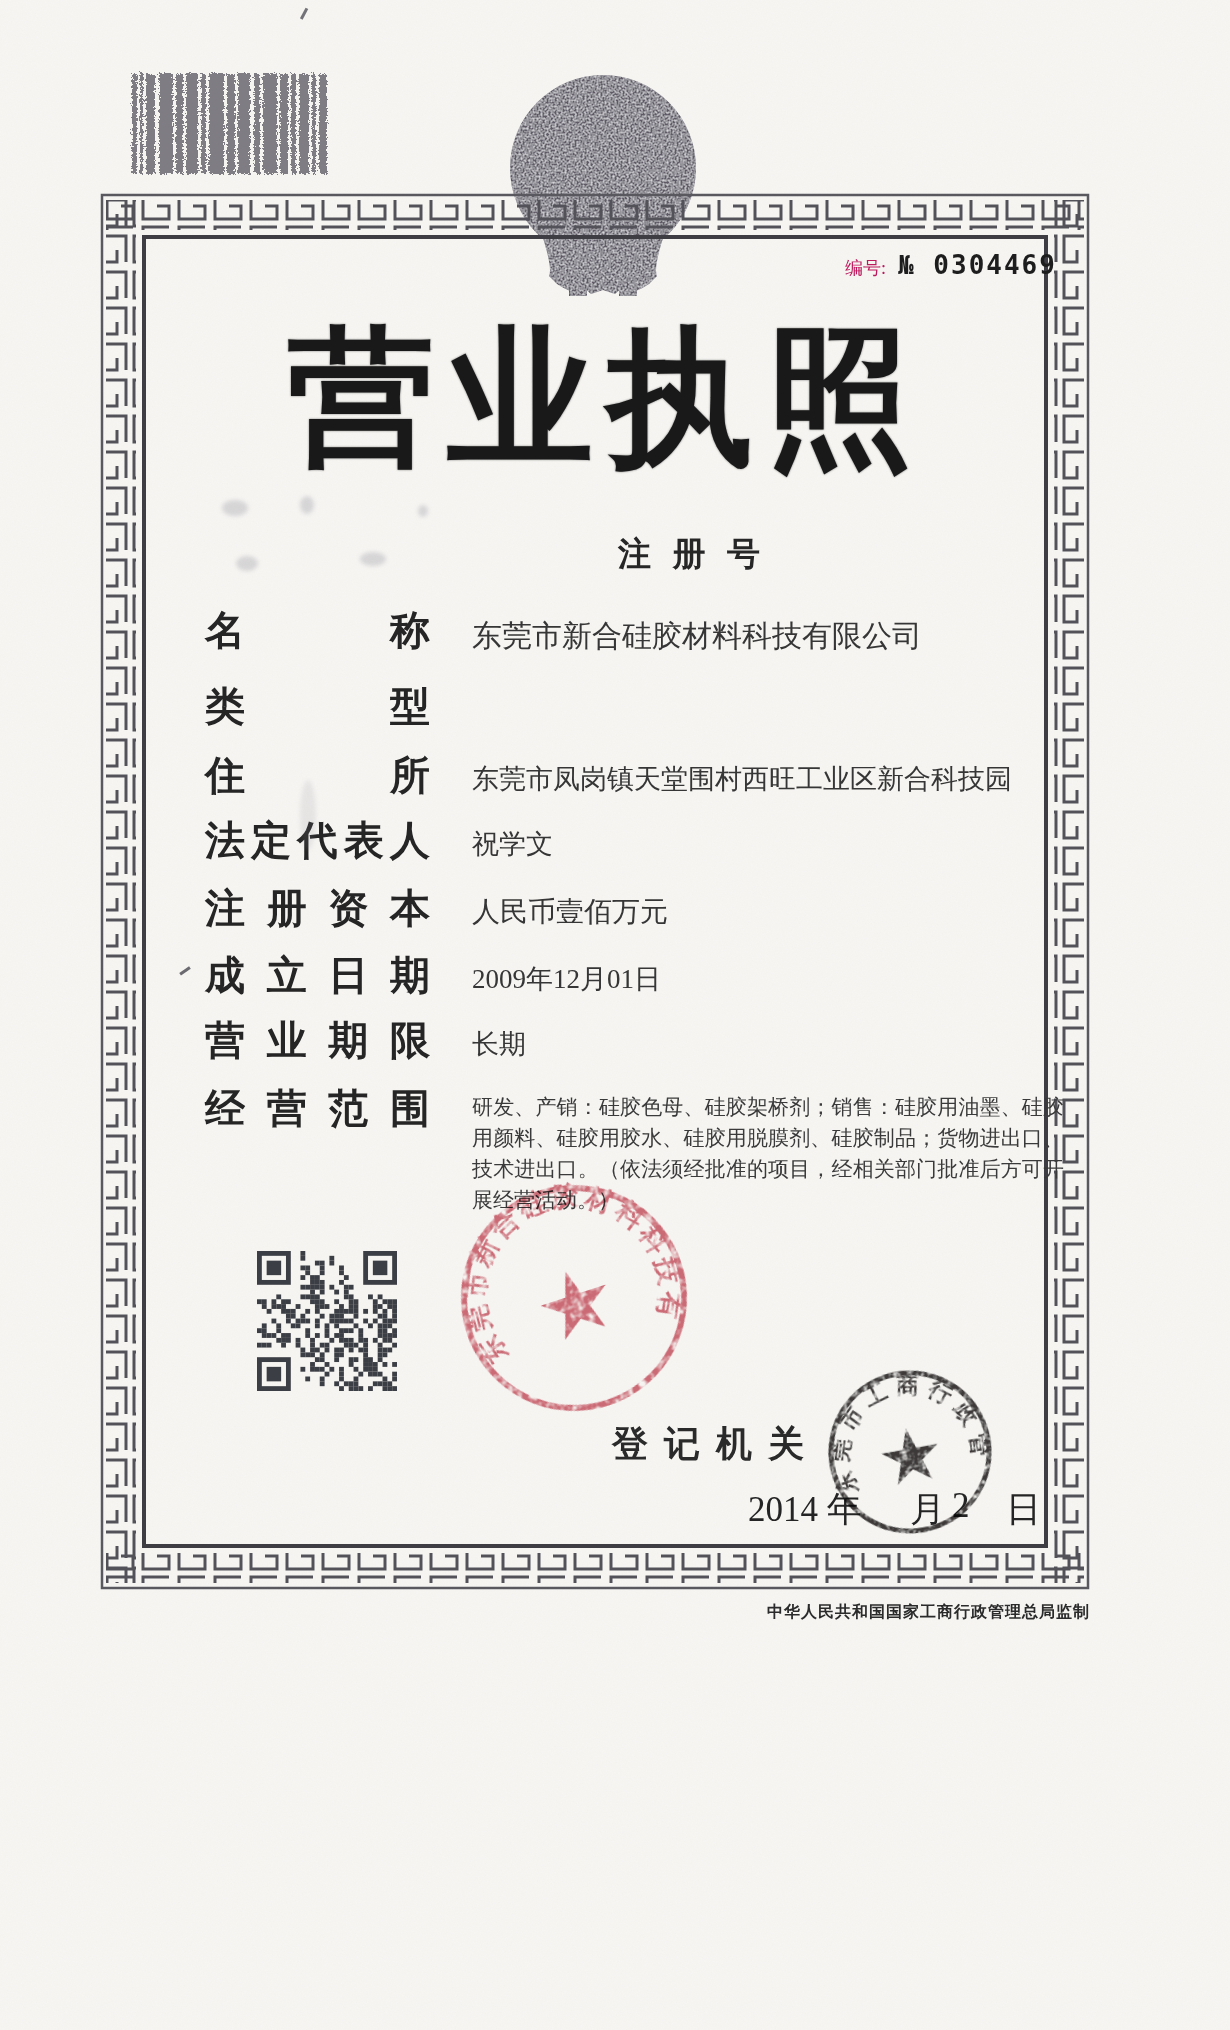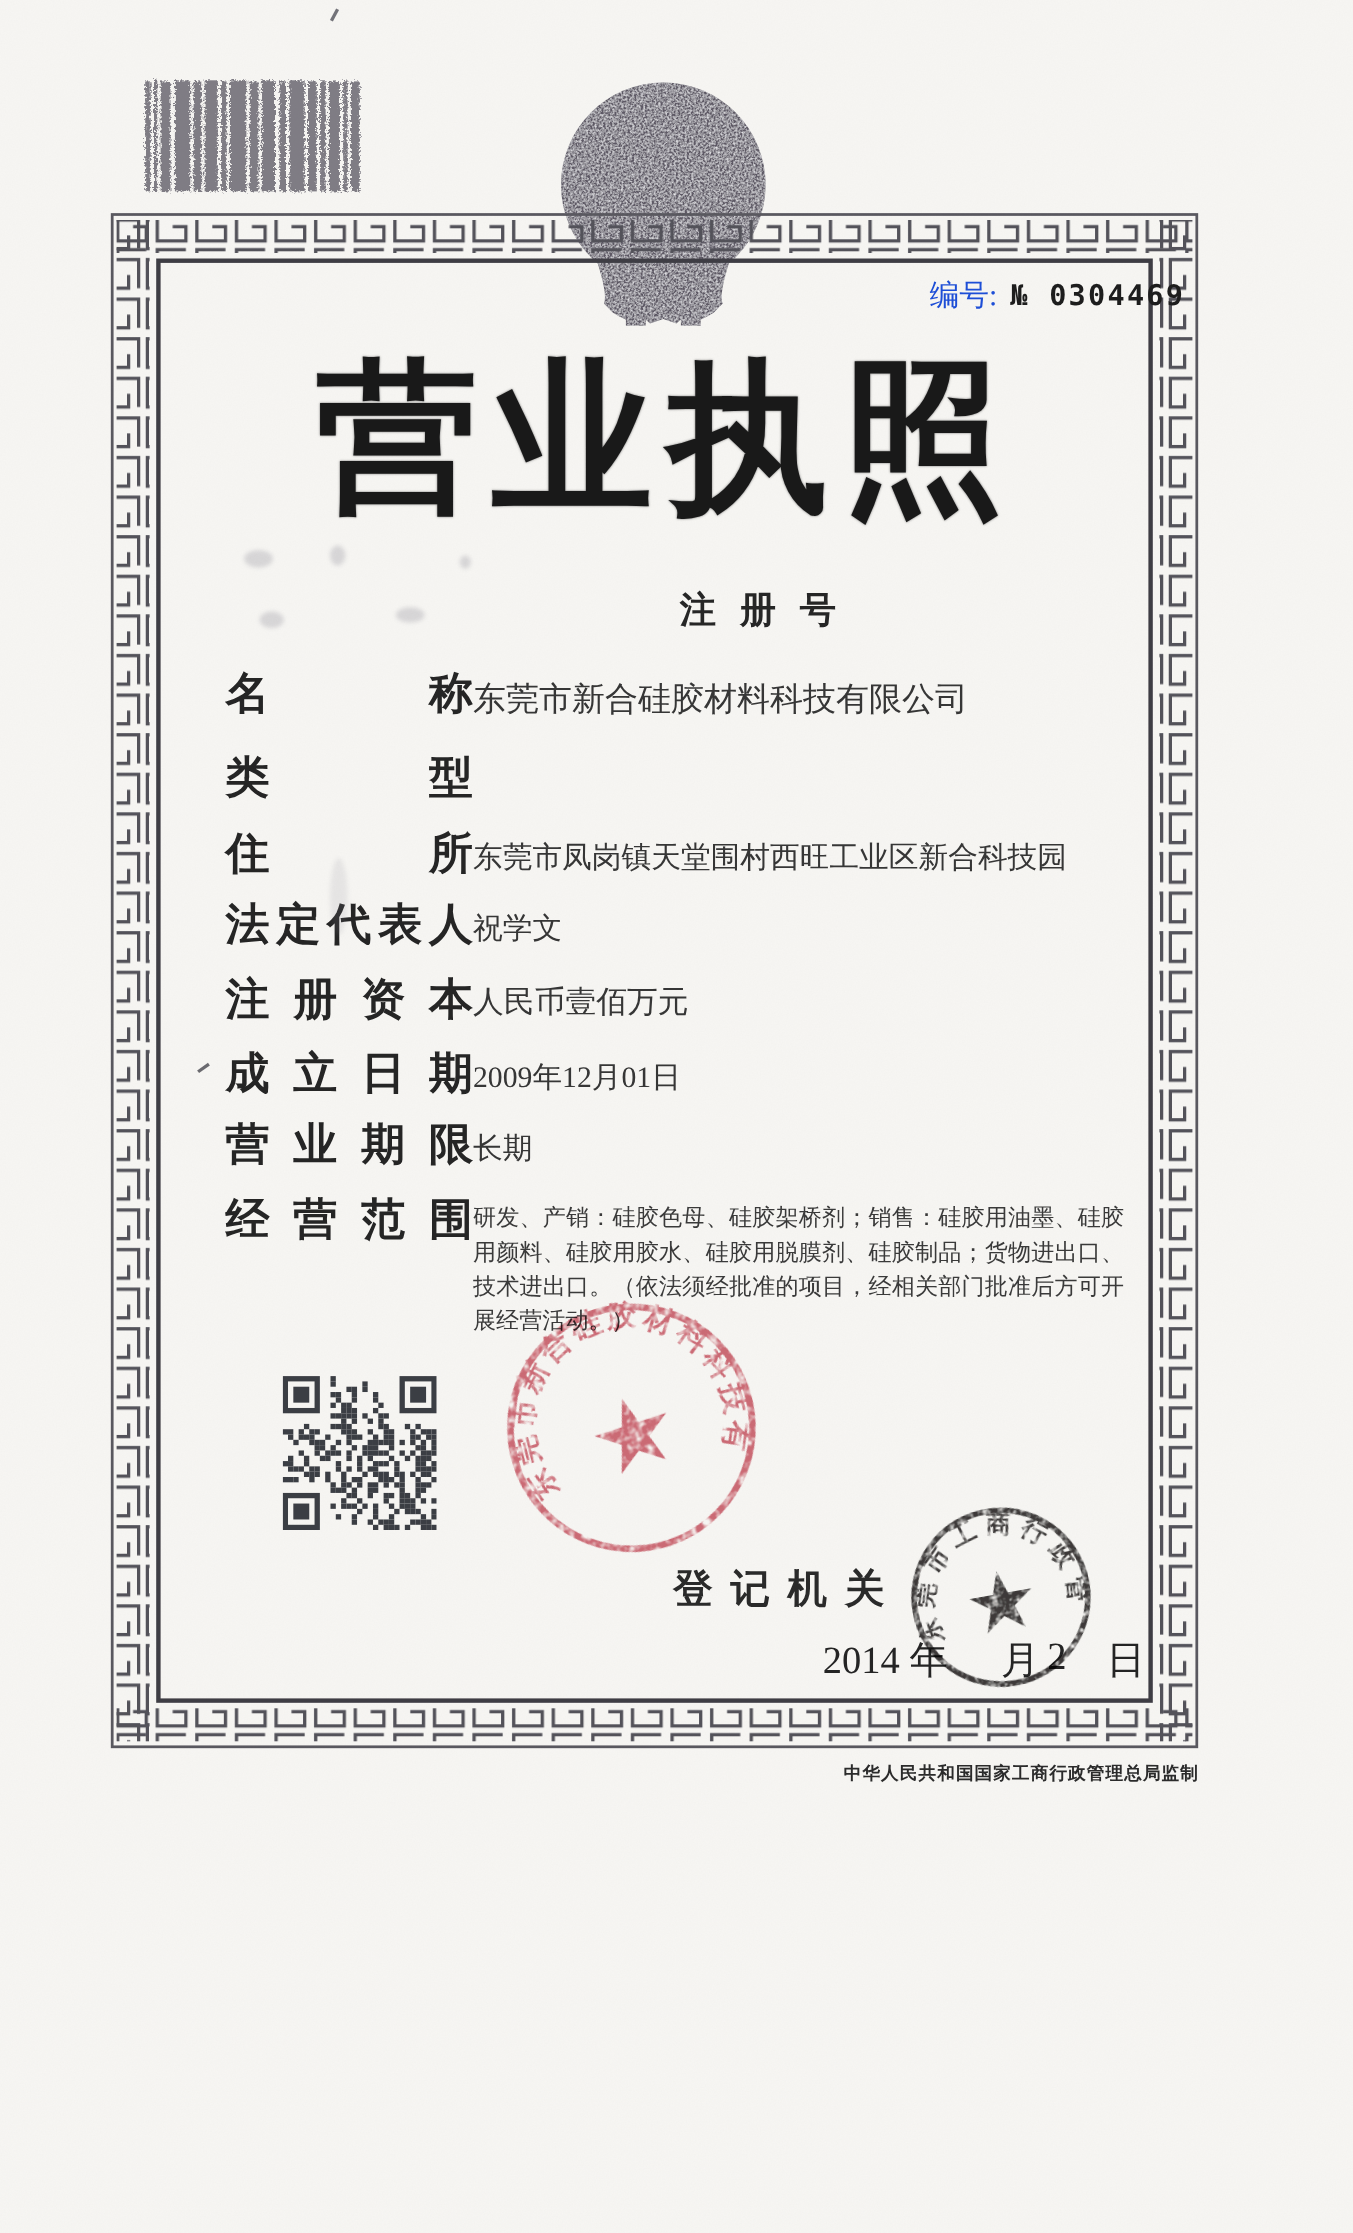--- a/index.html
+++ b/index.html
@@ -14,38 +14,38 @@
   
   .barcode{position:absolute;left:128px;top:68px;width:204px;height:112px;}
   .emblem{position:absolute;left:503px;top:72px;width:200px;height:226px;}
   .qrcode{position:absolute;left:257px;top:1251px;width:140px;height:140px;}
 
   
   .frame{position:absolute;left:100px;top:193px;width:990px;height:1397px;}
 
   
   .serial{position:absolute;left:845px;top:250px;display:flex;gap:12px;align-items:baseline;}
-  .serial .lab{font-size:27px;color:#1d4ed8;}
+  .serial .lab{font-size:18px;color:#be185d;}
   .serial .val{font-family:"DejaVu Sans Mono",monospace;font-size:26px;font-weight:bold;color:#1d1d1d;letter-spacing:2px;}
 
   
   .title{position:absolute;left:288px;top:322px;width:624px;height:152px;
          font-family:"Liberation Sans",sans-serif;font-weight:900;font-size:146px;line-height:152px;
          color:#191919;text-shadow:0 0 2px rgba(25,25,25,.65);}
   .title span{transform:scaleY(1.02);}
 
   
   .regline{position:absolute;left:618px;top:532px;display:flex;align-items:baseline;gap:30px;}
   .regline .lab{width:142px;font-size:33px;font-weight:600;color:#262626;}
   .regline .val{font-size:38px;font-weight:600;color:#1f1f1f;letter-spacing:1px;}
 
   
   .row{position:absolute;left:205px;display:flex;align-items:flex-start;}
   .row .lab{width:225px;flex:none;font-size:40px;font-weight:700;color:#252525;line-height:1.15;}
-  .row .val{padding-top:9px;font-size:27px;color:#363636;line-height:1.3;}
+  .row .val{margin-left:42px;padding-top:9px;font-size:27px;color:#363636;line-height:1.3;}
   .r1{top:608px}.r2{top:684px}.r3{top:753px}.r4{top:818px}
   .r5{top:886px}.r6{top:953px}.r7{top:1018px}.r8{top:1086px}
   .r1 .val{font-size:30px;padding-top:8px}
   .r5 .val{font-size:28px;padding-top:8px}
   .r8 .val{font-size:21px;line-height:31px;width:592px;padding-top:6px;text-align:justify;color:#3a3a3a;}
 
   [data-spread]{display:flex;justify-content:space-between;}
 
   
   .registrar{position:absolute;left:612px;top:1420px;width:192px;font-size:36px;font-weight:600;color:#2a2a2a;}

